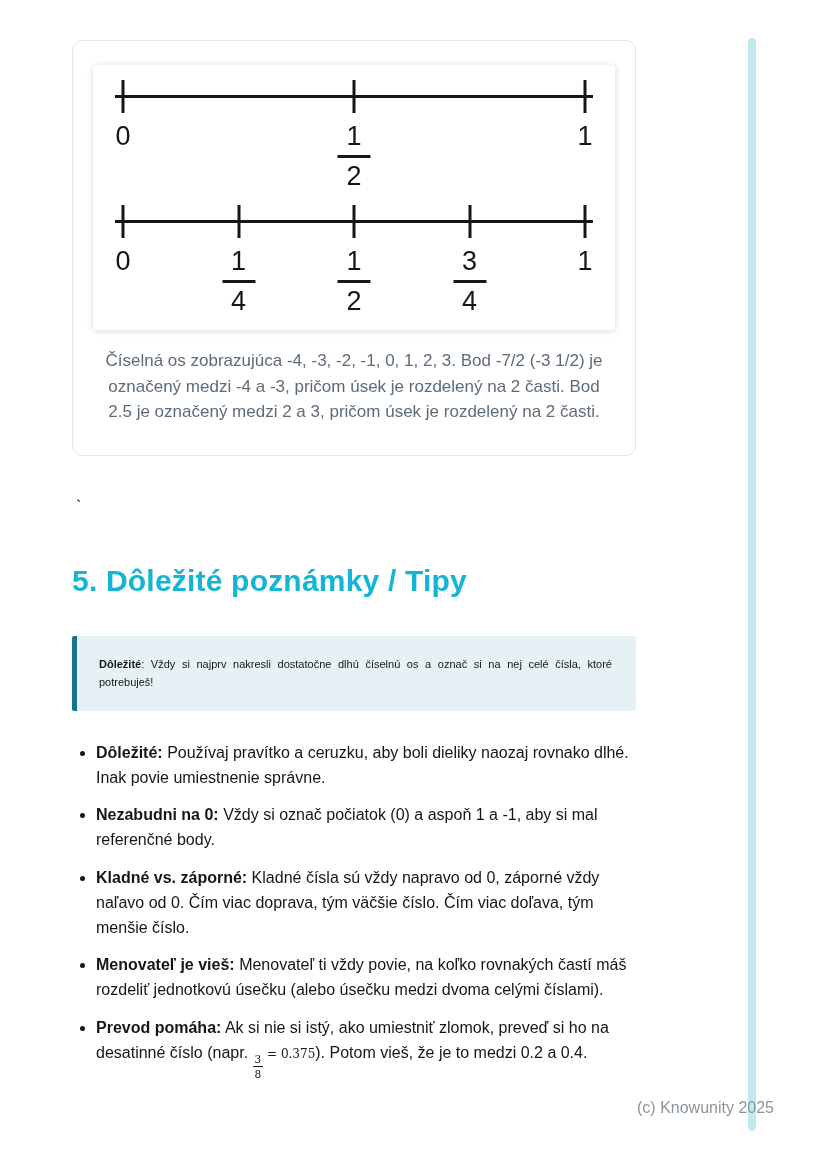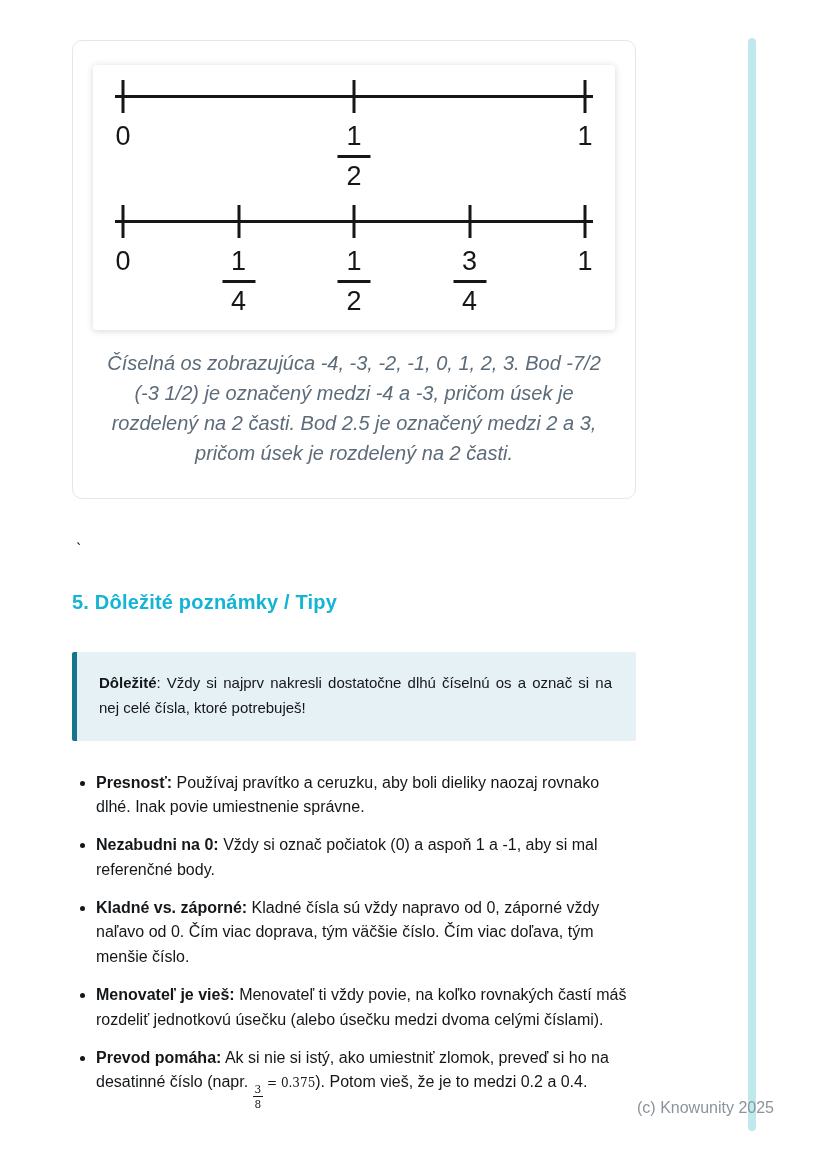--- a/index.html
+++ b/index.html
@@ -62,45 +62,44 @@
     font-size: 27px;
     color: #161616;
     text-align: center;
     line-height: 1.1;
   }
   .frac .num { display: block; border-bottom: 3px solid #161616; padding: 0 9px 3px; }
   .frac .den { display: block; padding-top: 4px; }
   .figure-caption {
     margin: 18px 6px 0;
     text-align: center;
-    font-style: italic;
-    font-size: 20px;
+    font-size: 17px;
     line-height: 1.5;
     color: #5d6b79;
   }
   
   .stray {
     margin: 42px 0 0 4px;
     font-size: 16px;
     color: #16191d;
   }
   .section-heading {
-    margin-top: 32px;
-    font-size: 20px;
+    margin-top: 48px;
+    font-size: 30px;
     font-weight: 800;
     color: #14b4d4;
     letter-spacing: 0.2px;
   }
   .callout {
     margin-top: 38px;
     background: #e6f1f6;
     border-left: 5px solid #15758a;
     border-radius: 2px;
     padding: 19px 24px 20px 22px;
-    font-size: 15px;
+    font-size: 11px;
     line-height: 1.65;
     text-align: justify;
     color: #14171a;
   }
   .callout b { font-weight: 700; }
   .tips-list {
     margin: 30px 0 0 0;
     padding-left: 24px;
     list-style: disc;
   }
@@ -173,21 +172,21 @@
     <p class="stray">`</p>
 
     <h2 class="section-heading">5. Dôležité poznámky / Tipy</h2>
 
     <div class="callout">
       <b>Dôležité</b><span>: Vždy si najprv nakresli dostatočne dlhú číselnú os a označ si na nej celé čísla, ktoré potrebuješ!</span>
     </div>
 
     <ul class="tips-list">
       <li>
-        <b>Presnosť:</b> <span>Používaj pravítko a ceruzku, aby boli dieliky naozaj rovnako dlhé. Inak povie umiestnenie správne.</span>
+        <b>Dôležité:</b> <span>Používaj pravítko a ceruzku, aby boli dieliky naozaj rovnako dlhé. Inak povie umiestnenie správne.</span>
       </li>
       <li>
         <b>Nezabudni na 0:</b> <span>Vždy si označ počiatok (0) a aspoň 1 a -1, aby si mal referenčné body.</span>
       </li>
       <li>
         <b>Kladné vs. záporné:</b> <span>Kladné čísla sú vždy napravo od 0, záporné vždy naľavo od 0. Čím viac doprava, tým väčšie číslo. Čím viac doľava, tým menšie číslo.</span>
       </li>
       <li>
         <b>Menovateľ je vieš:</b> <span>Menovateľ ti vždy povie, na koľko rovnakých častí máš rozdeliť jednotkovú úsečku (alebo úsečku medzi dvoma celými číslami).</span>
       </li>

